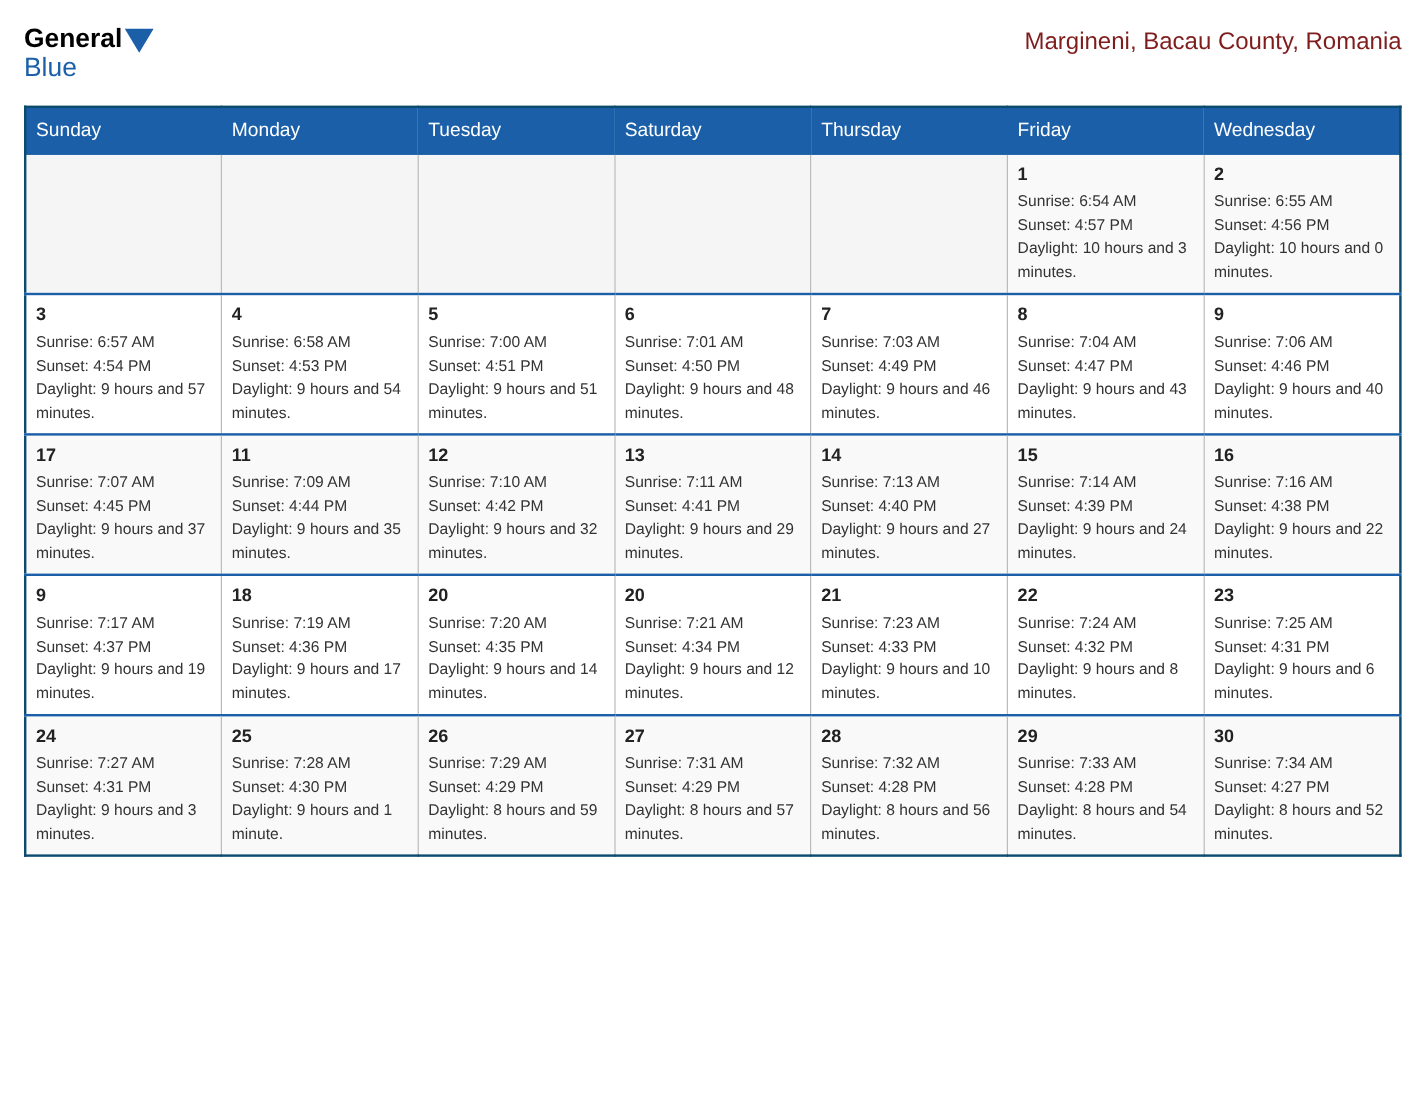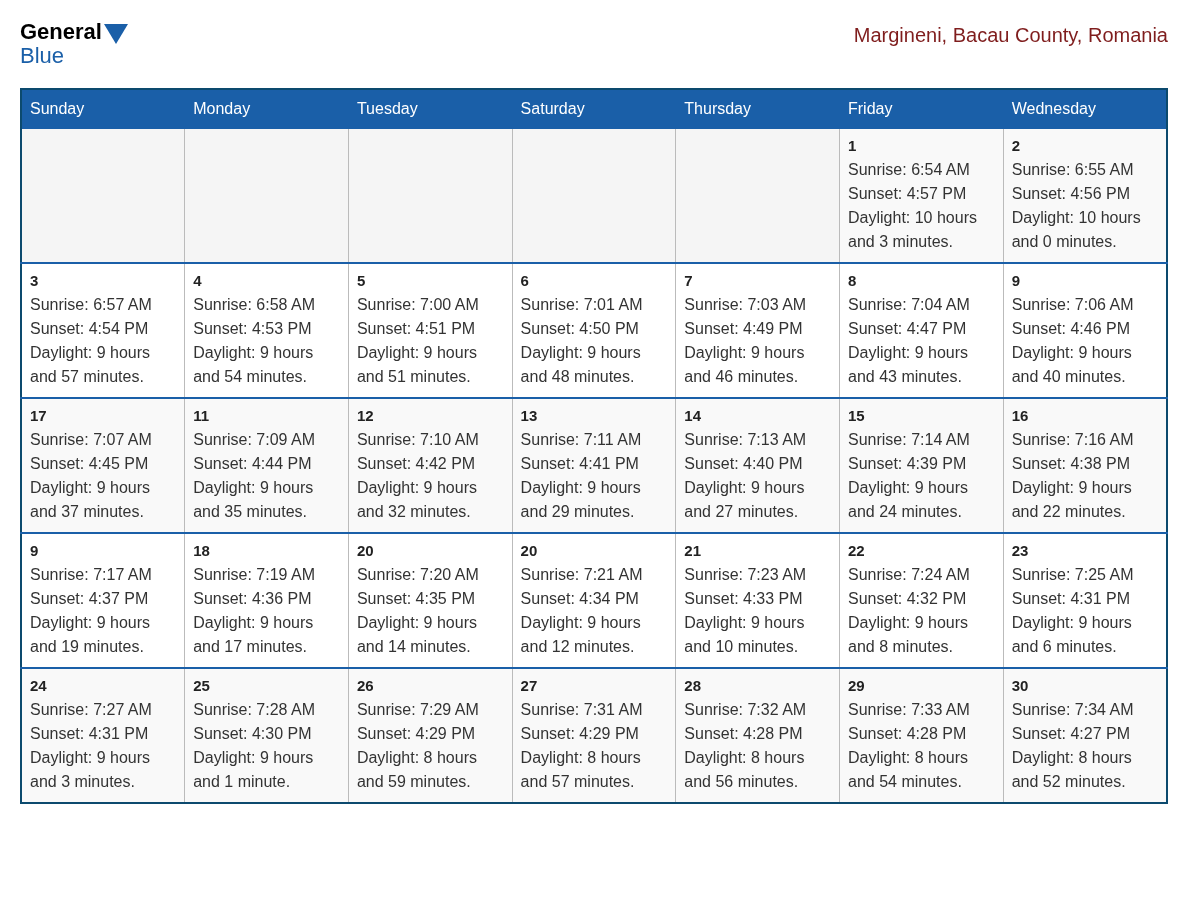--- a/index.html
+++ b/index.html
@@ -90,21 +90,21 @@
       background-color: #fff;
     }
     .day-num {
       font-size: 15px;
       font-weight: bold;
       color: #222;
       display: block;
       margin-bottom: 4px;
     }
     .day-info {
-      font-size: 16px;
+      font-size: 13px;
       color: #333;
       line-height: 1.5;
     }
     .empty-cell {
       background: #f5f5f5 !important;
     }
     .row-separator td {
       border-top: 2px solid #1a5fa8;
     }
   </style>

